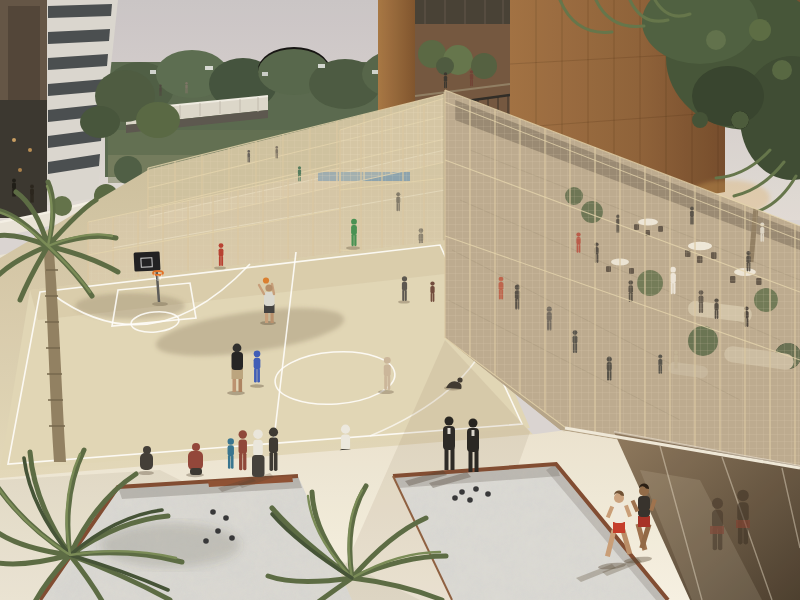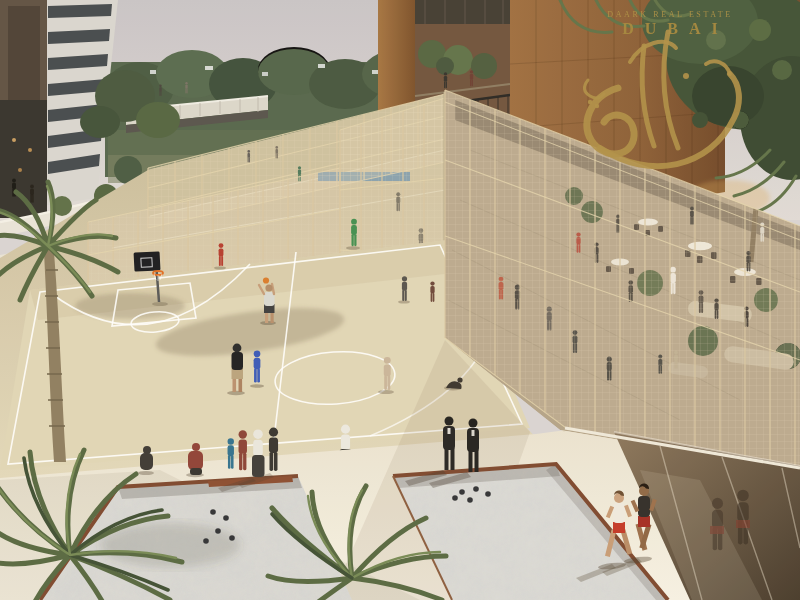--- a/index.html
+++ b/index.html
@@ -519,31 +519,13 @@
     <g>
       <path class="frA" d="M352,578 Q 300,540 272,508 M352,578 Q 314,534 312,492 M352,578 Q 344,522 366,486 M352,578 Q 390,534 426,518 M352,578 Q 404,556 446,556 M352,578 Q 402,584 442,600 M352,578 Q 320,600 300,616 M352,578 Q 296,586 268,576"></path>
       <path class="frB" d="M352,578 Q 312,536 308,496 M352,578 Q 398,552 440,552 M352,578 Q 342,524 362,490"></path>
       <path class="frC" d="M352,578 Q 298,544 272,514"></path>
     </g>
   </g>
 
   <rect x="0" y="0" width="800" height="600" fill="rgba(255,228,185,.05)"></rect>
 </svg>
 
-  <div class="wm">
-    <svg width="200" height="152" viewBox="0 0 200 152">
-      <g fill="none" stroke="rgba(178,146,74,.9)" stroke-linecap="round">
-        <path d="M48,70 C 20,78 8,108 24,126 C 40,144 66,136 64,114 C 62,96 42,92 34,104" stroke-width="7"></path>
-        <path d="M30,130 C 80,163 140,150 164,100 C 172,84 170,66 160,56" stroke-width="6"></path>
-        <path d="M74,28 C 70,60 72,95 84,128" stroke-width="5"></path>
-        <path d="M98,14 C 90,55 94,95 108,130" stroke-width="5"></path>
-        <path d="M60,44 C 72,24 96,18 106,30" stroke-width="4"></path>
-        <path d="M160,56 C 156,44 144,40 136,46" stroke-width="4"></path>
-        <path d="M18,62 q -8,10 2,16 q 8,5 14,-2" stroke-width="3"></path>
-        <circle cx="20" cy="84" r="2.2" fill="rgba(178,146,74,.9)" stroke="none"></circle>
-        <circle cx="27" cy="88" r="2.2" fill="rgba(178,146,74,.9)" stroke="none"></circle>
-        <circle cx="116" cy="58" r="3" fill="rgba(178,146,74,.9)" stroke="none"></circle>
-      </g>
-    </svg>
-    <div class="brand">DAARK REAL ESTATE</div>
-    <div class="city">DUBAI</div>
-  </div>
 </div>
 
 </body></html>

